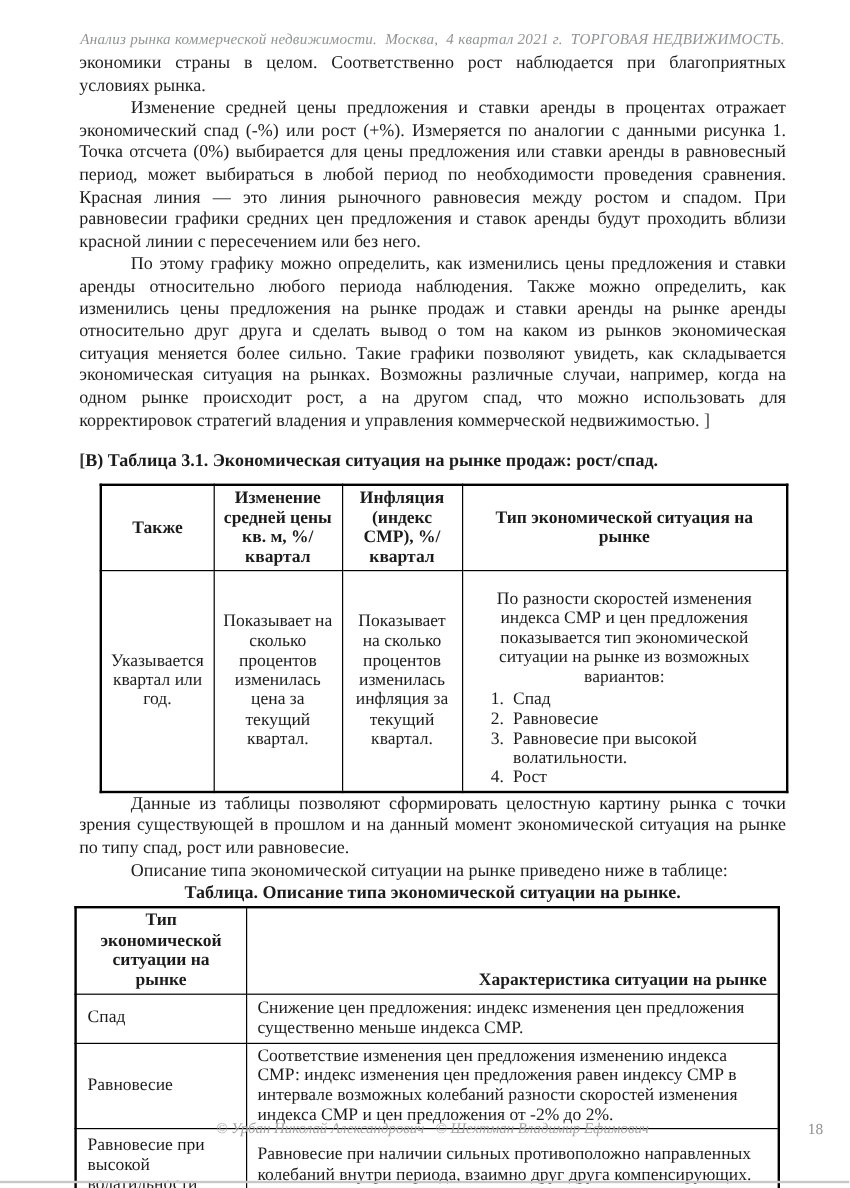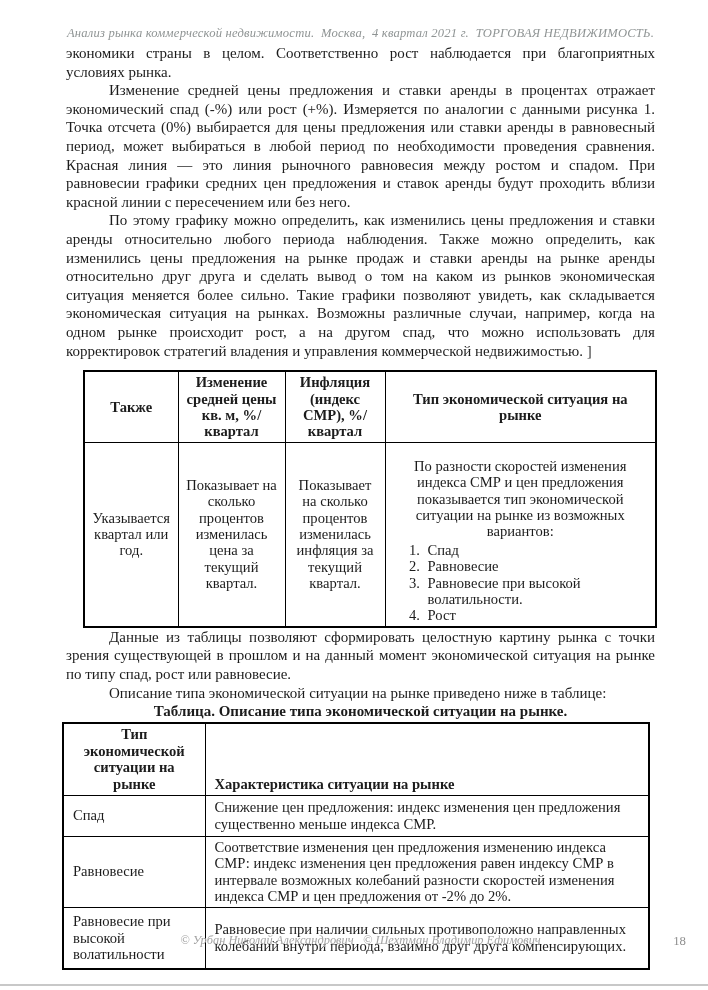--- a/index.html
+++ b/index.html
@@ -37,21 +37,21 @@
 
   .mid-par { margin-top:16px; }
   .tdesc-caption { margin:1px 0 2px 0; text-align:center; font-weight:bold; font-size:15px; }
 
   .t2 {
     margin:0 0 0 -4px; width:586px; table-layout:fixed;
     font-size:14.6px; line-height:16.6px; border:2px solid #000;
   }
   .t2 th, .t2 td { border:1px solid #000; padding:2px 9px; }
   .t2 th.col-type { text-align:center; vertical-align:middle; font-weight:bold; height:50px; }
-  .t2 th.col-char { text-align:left; vertical-align:bottom; font-weight:bold; padding-bottom:2px; }
+  .t2 th.col-char { text-align:right; vertical-align:bottom; font-weight:bold; padding-bottom:2px; }
   .t2 td.cell-type { text-align:left; vertical-align:middle; }
   .t2 td.cell-desc { text-align:left; vertical-align:middle; }
   .t2 tr.r1 td { height:36px; }
   .t2 tr.r2 td { height:66px; }
   .t2 tr.r3 td { height:56px; }
 
   .footer {
     position:absolute; top:933px; left:66px; width:589px;
     text-align:center; font-style:italic; font-size:12.4px; color:#a3a3a3;
   }
@@ -71,20 +71,21 @@
   <div class="content">
 
     <div class="running-header">Анализ рынка коммерческой недвижимости.&nbsp; Москва,&nbsp; 4 квартал 2021 г.&nbsp; ТОРГОВАЯ НЕДВИЖИМОСТЬ.</div>
 
     <p class="body-par">экономики страны в целом. Соответственно рост наблюдается при благоприятных условиях рынка.</p>
 
     <p class="body-par indent">Изменение средней цены предложения и ставки аренды в процентах отражает экономический спад (-%) или рост (+%). Измеряется по аналогии с данными рисунка 1. Точка отсчета (0%) выбирается для цены предложения или ставки аренды в равновесный период, может выбираться в любой период по необходимости проведения сравнения. Красная линия — это линия рыночного равновесия между ростом и спадом. При равновесии графики средних цен предложения и ставок аренды будут проходить вблизи красной линии с пересечением или без него.</p>
 
     <p class="body-par indent"><span>По этому графику можно определить, как изменились цены предложения и ставки аренды относительно любого периода наблюдения. Также можно определить, как изменились цены предложения на рынке продаж и ставки аренды на рынке аренды относительно друг друга и сделать вывод о том на каком из рынков экономическая ситуация меняется более сильно. Такие графики позволяют увидеть, как складывается экономическая ситуация на рынках. Возможны различные случаи, например, когда на одном рынке происходит рост, а на другом спад, что можно использовать для корректировок стратегий владения и управления коммерческой недвижимостью.</span><span class="bm">&nbsp;]</span></p>
 
+    <p class="t31-caption"><span class="bm">[</span><span>В) Таблица 3.1. Экономическая ситуация на рынке продаж: рост/спад.</span></p>
 
     <table class="t31">
       <colgroup>
         <col style="width:94px">
           <col style="width:107px">
           <col style="width:100px">
           <col style="width:271px">
       </colgroup>
       <tbody>
           <tr>

